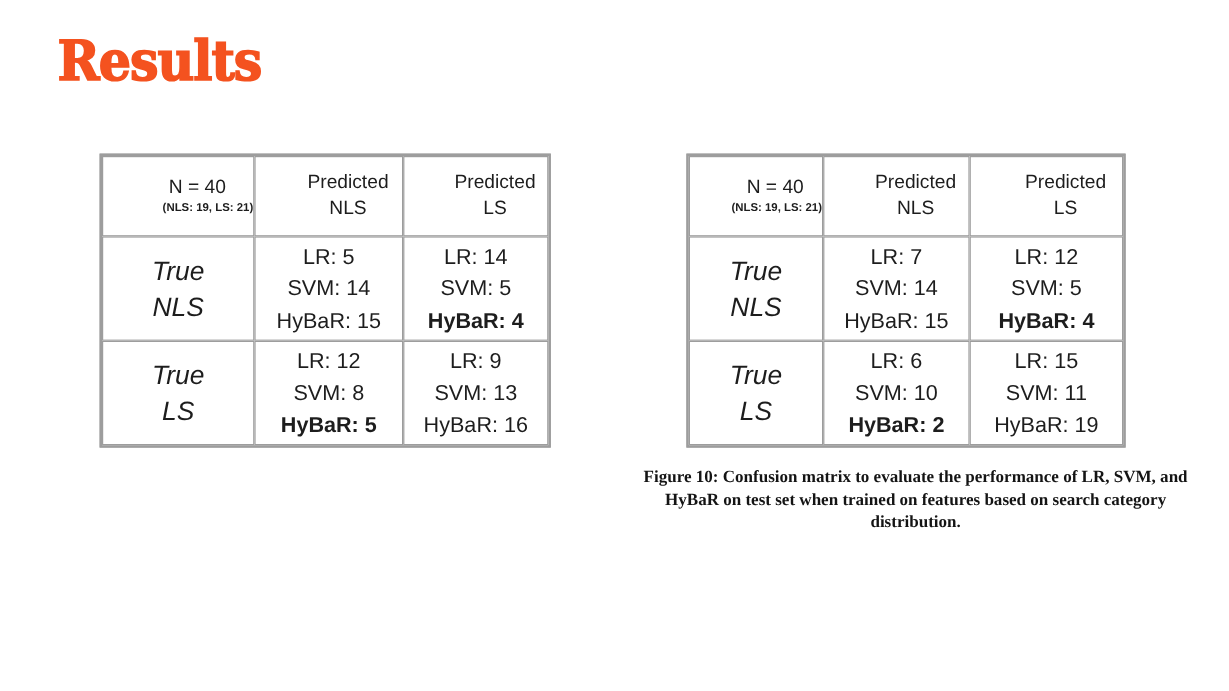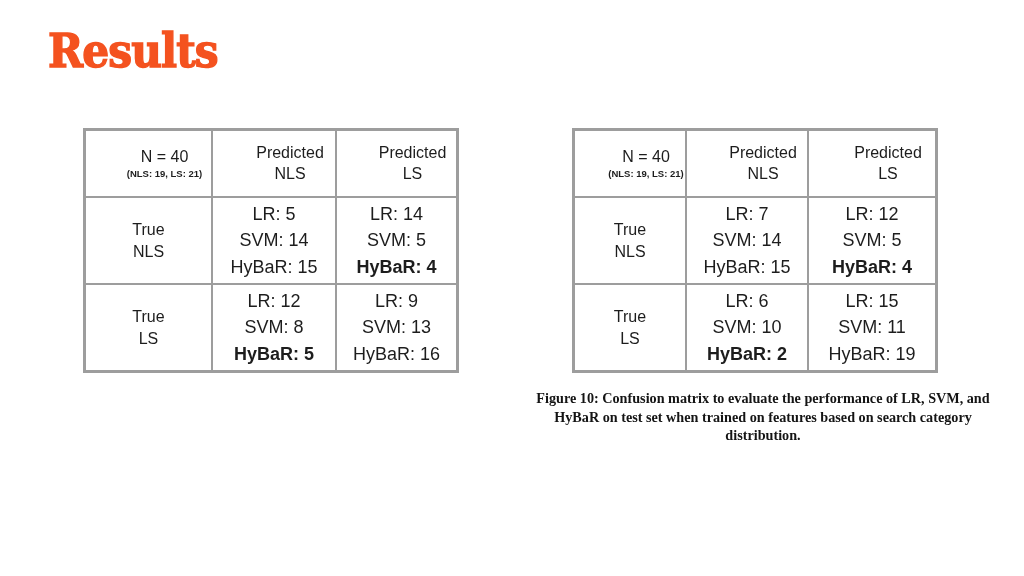--- a/index.html
+++ b/index.html
@@ -74,24 +74,26 @@
     line-height: 1.28;
     font-weight: 400;
     padding-left: 32px;
   }
   .hdr-sub {
     display: block;
     font-size: 9.5px;
     font-weight: bold;
     line-height: 1.3;
     margin-top: 1px;
+    text-align: right;
   }
   .rowlabel {
-    font-size: 16px;
+    font-size: 22px;
     line-height: 1.35;
+    font-style: italic;
   }
   .metrics {
     font-size: 18px;
     line-height: 1.45;
   }
   .metrics .m-strong {
     font-weight: bold;
   }
   td.cell-green  { background: #bcd5ae; }
   td.cell-yellow { background: #f8ce50; }

